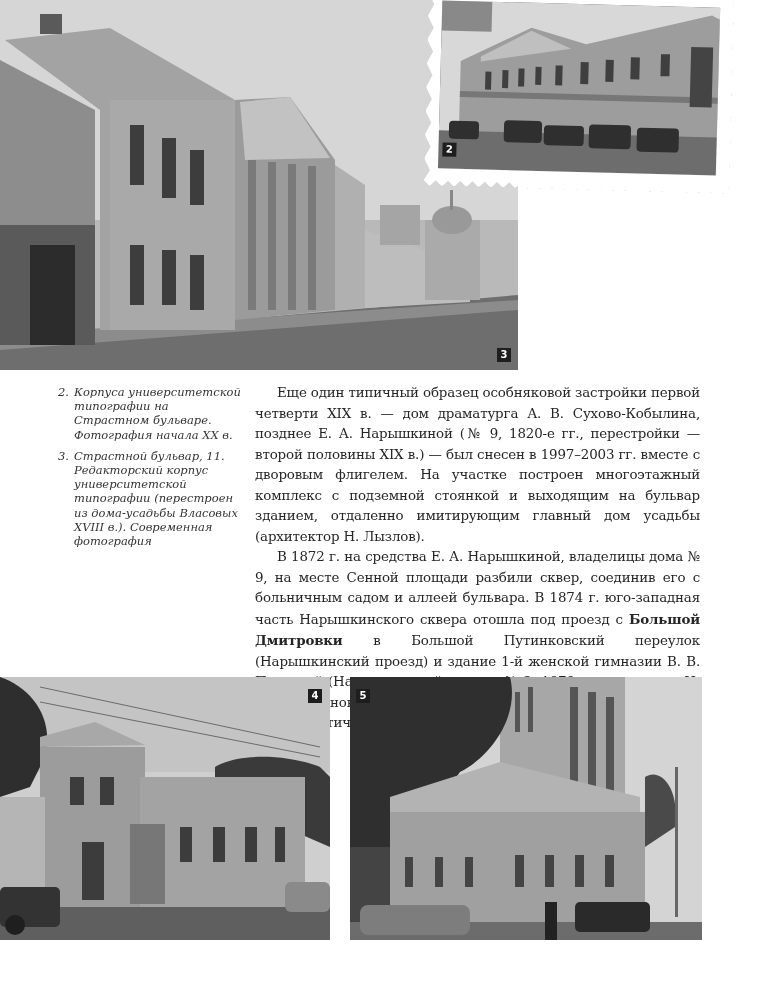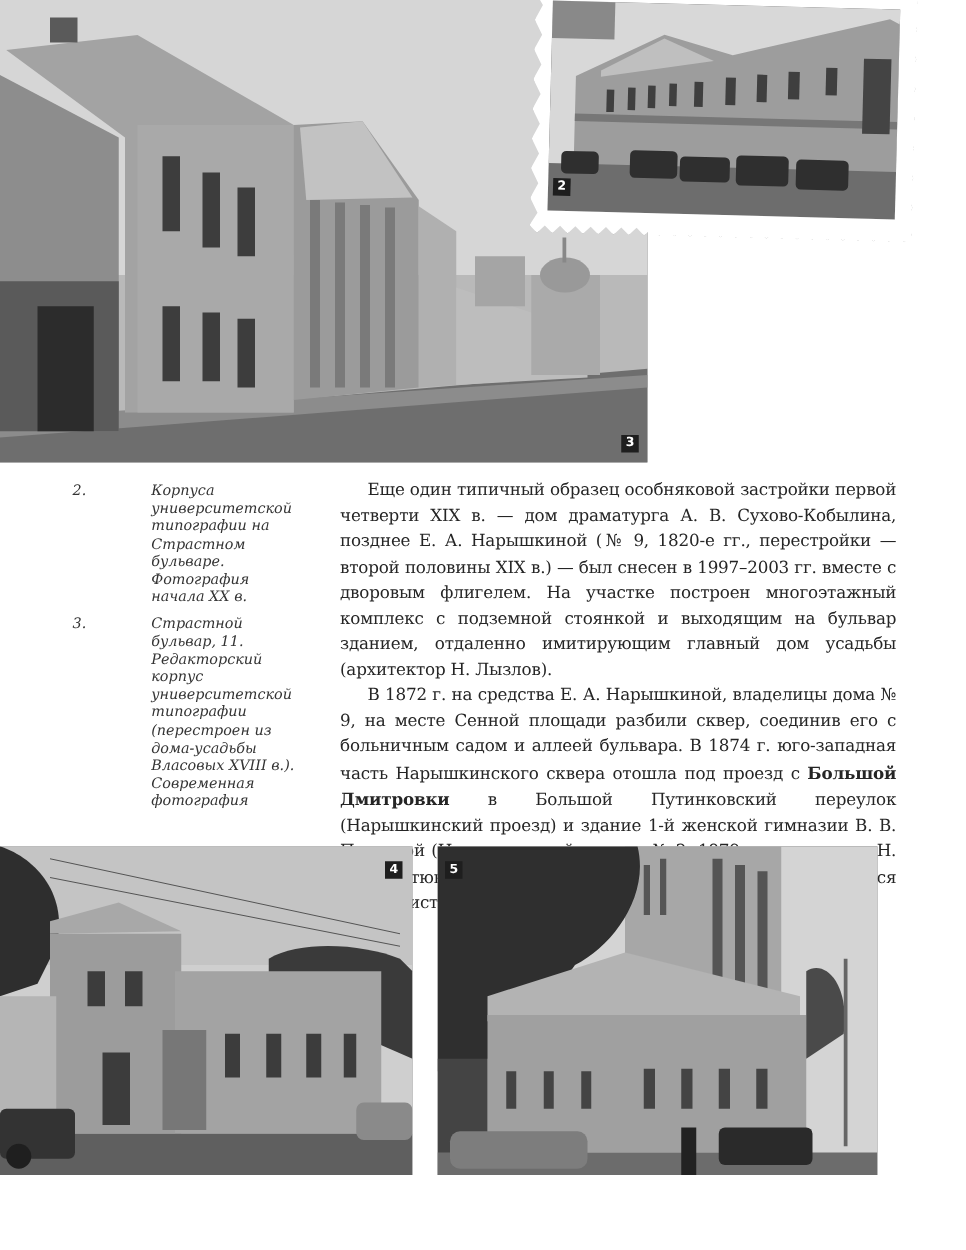--- a/index.html
+++ b/index.html
@@ -28,24 +28,24 @@
     #photo-4 { left: 0; top: 677px; width: 330px; height: 263px; }
     #photo-5 { left: 350px; top: 677px; width: 352px; height: 263px; }
 
     .captions {
       position: absolute; left: 58px; top: 385px; width: 185px;
       font-style: italic; font-size: 11.5px; line-height: 14.2px; color: #333;
       font-family: "DejaVu Serif", "Liberation Serif", serif;
     }
     .caption { display: flex; margin-bottom: 7px; }
     .caption .num { width: 16px; flex: none; }
-    .caption .text { flex: 1; margin-left: 47px; }
+    .caption .text { flex: 1; }
 
     .body-text {
-      position: absolute; left: 272px; top: 383px; width: 445px;
+      position: absolute; left: 255px; top: 383px; width: 445px;
       font-size: 13.4px; line-height: 20.5px; color: #252525;
       text-align: justify; letter-spacing: -0.15px;
       font-family: "DejaVu Serif", "Liberation Serif", serif;
     }
     .body-text p { margin: 0; text-indent: 22px; }
     .body-text b { font-weight: bold; }
   </style>
 </head>
 <body>
 

